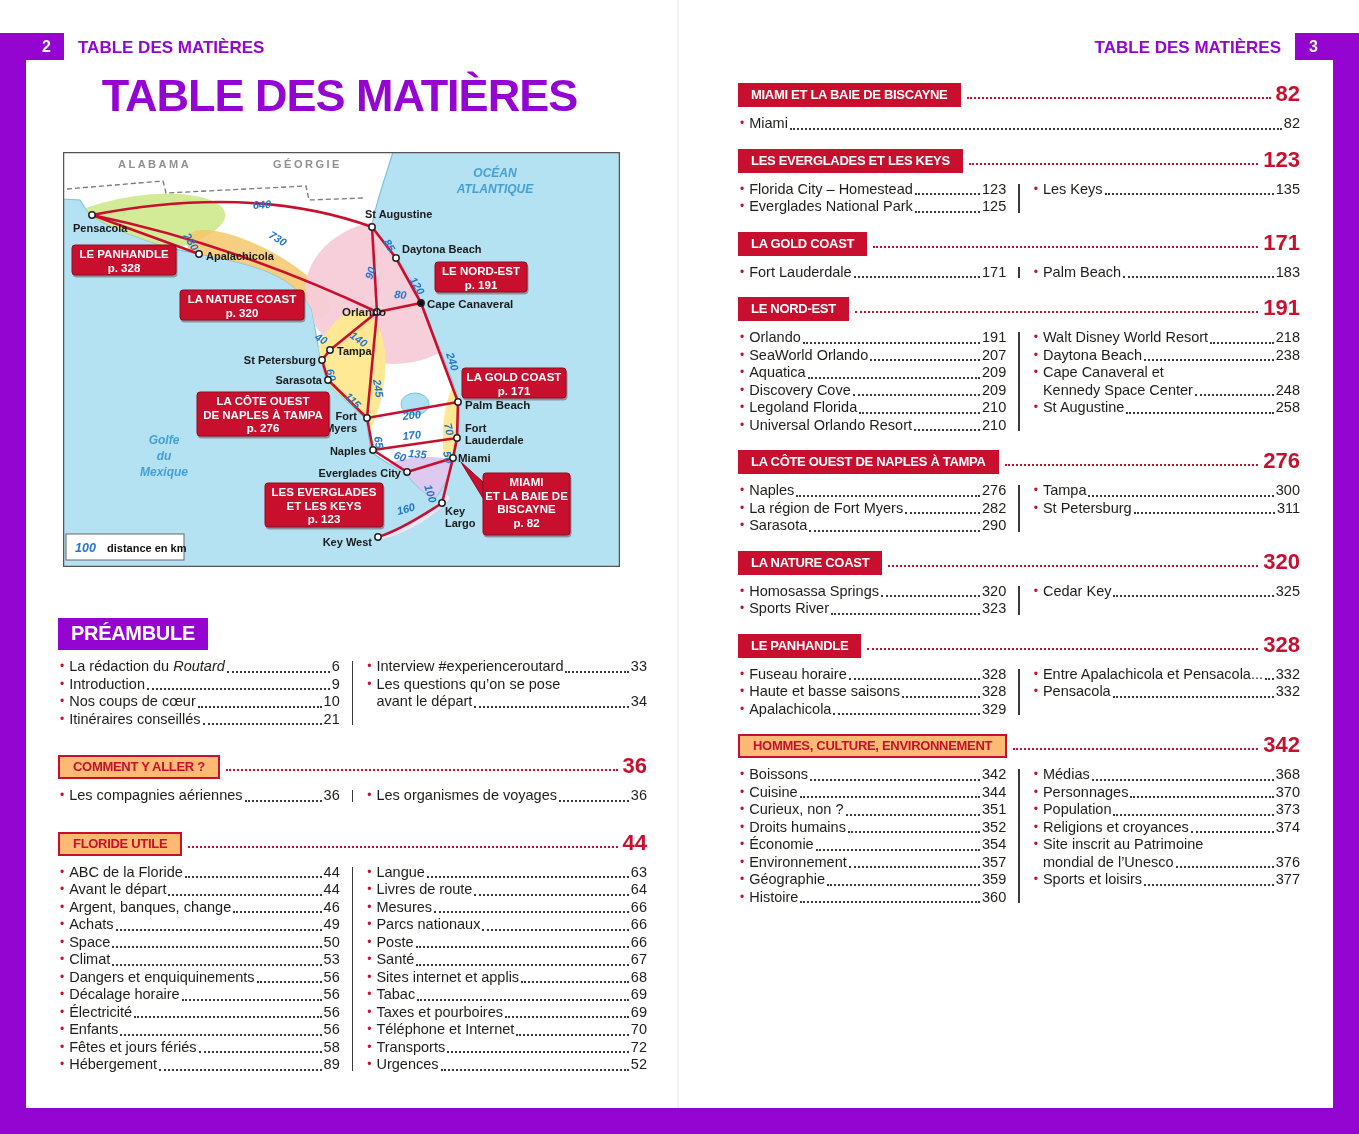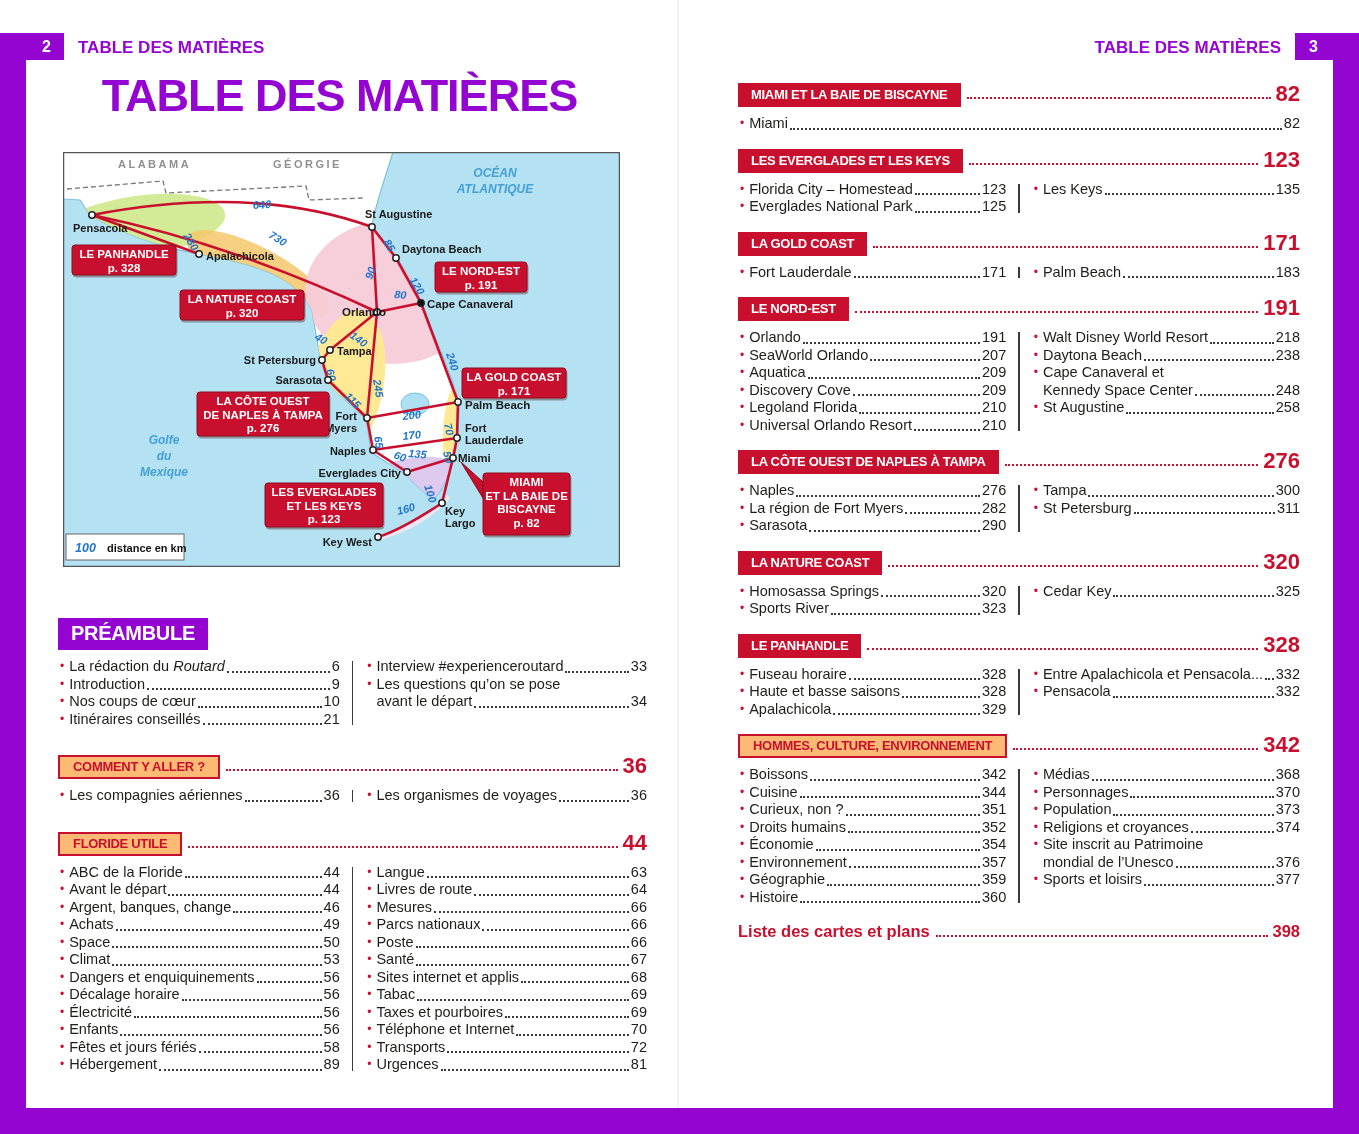--- a/index.html
+++ b/index.html
@@ -596,21 +596,21 @@
                   <span class="inum">72</span>
                 </div>
               </div>
             </div>
             <div class="item">
               <span class="bullet">•</span>
               <div class="itemlines">
                 <div class="iline">
                   <span class="ilabel">Urgences </span>
                   <span class="idots"></span>
-                  <span class="inum">81</span>
+                  <span class="inum">52</span>
                 </div>
               </div>
             </div>
           </div>
         </div>
       </div>
     </div>
 
   <div class="sections" id="right-sections">
       <div class="toc-section">
@@ -1151,19 +1151,14 @@
                 <div class="iline">
                   <span class="ilabel">Sports et loisirs </span>
                   <span class="idots"></span>
                   <span class="inum">377</span>
                 </div>
               </div>
             </div>
           </div>
         </div>
       </div>
-      <div class="footer-row">
-        <span class="footer-label">Liste des cartes et plans </span>
-        <span class="footer-dots"></span>
-        <span class="footer-num">398</span>
-      </div>
     </div>
 </div>
 
 </body></html>

